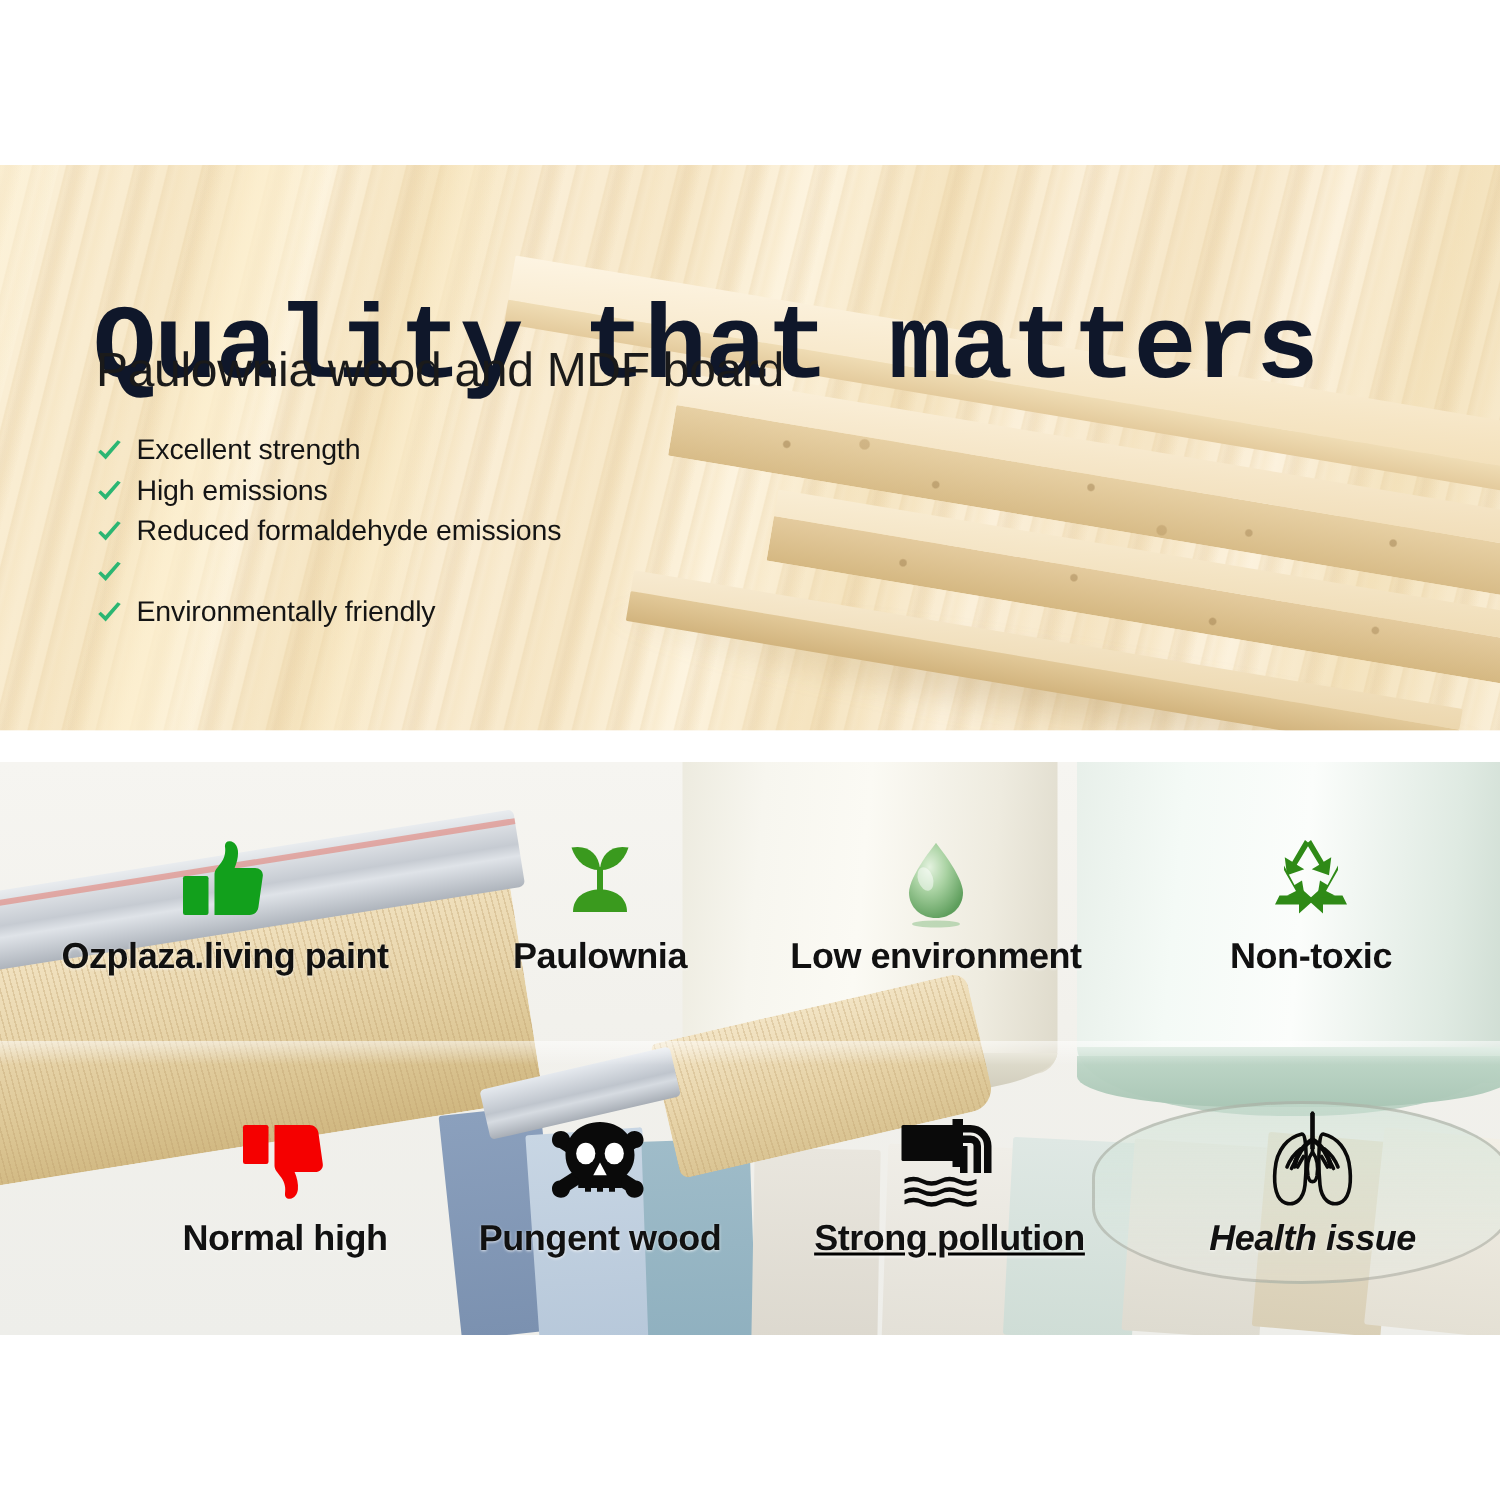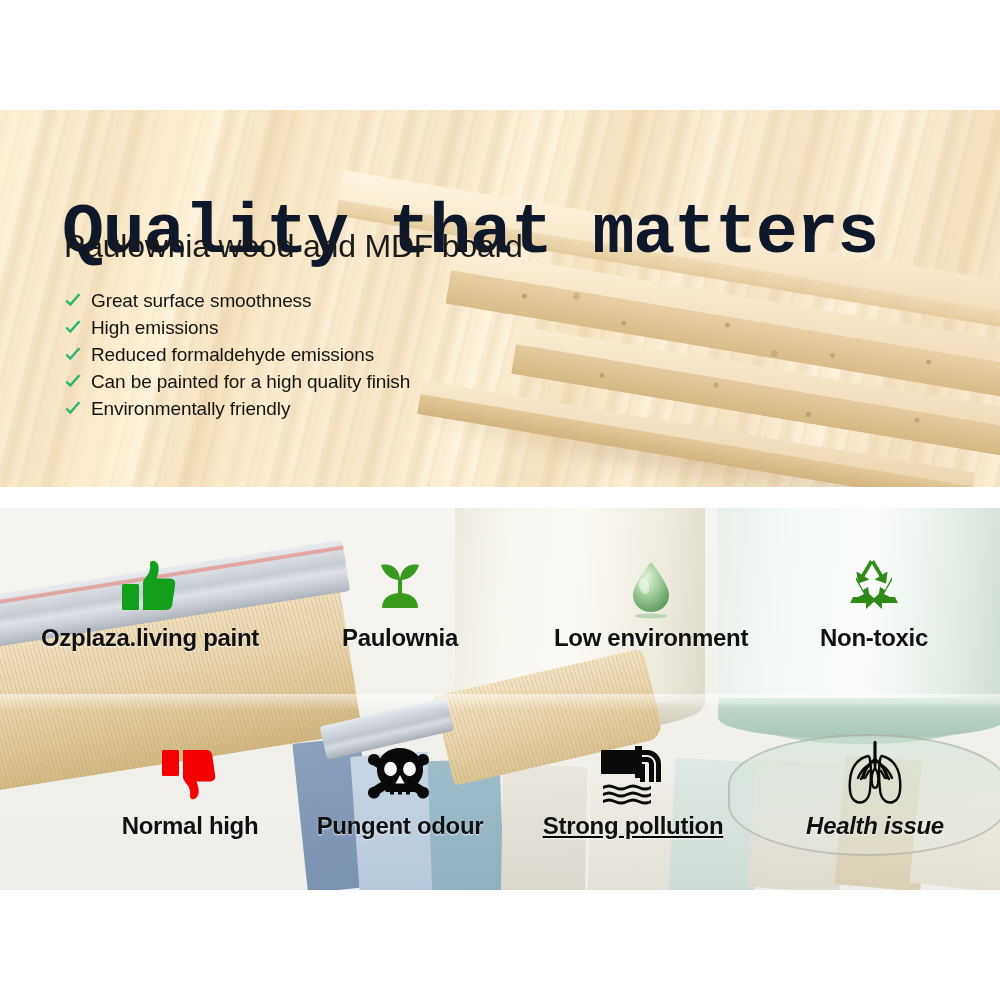--- a/index.html
+++ b/index.html
@@ -236,21 +236,21 @@
   .cell .ic{display:flex;align-items:flex-end;justify-content:center;height:82px;}
   .cell .lbl{
     margin-top:4px;font-size:24px;font-weight:bold;color:#111;
     white-space:nowrap;letter-spacing:-0.3px;
     text-shadow:0 1px 2px rgba(255,255,255,.75);
   }
   .r1{top:30px;}
   .r2{top:218px;}
   .c1{left:0;width:300px;}
   .c2{left:292px;width:216px;}
-  .c3{left:527px;width:248px;}
+  .c3{left:500px;width:248px;}
   .c4{left:748px;width:252px;justify-content:center;}
 
   .c1b{left:40px;width:300px;}
   .c2b{left:275px;width:250px;}
   .c3b{left:508px;width:250px;text-decoration:underline;}
   .c4b{left:750px;width:250px;font-style:italic;}
 </style>
 </head>
 <body>
 
@@ -286,39 +286,38 @@
   </div>
 
   <h1 class="headline">Quality that matters</h1>
   <div class="subhead">Paulownia wood and MDF board</div>
 
   <ul class="feature-list">
     <li>
       <svg class="tick" viewBox="0 0 24 24">
           <path d="M2 12.5 L8.6 19 L22 3.5 L19.2 2 L8.3 14.2 L4.2 10.4 Z" fill="#2bb673"></path>
         </svg>
-      <span>Great surface smoothness</span>
+      <span>Excellent strength</span>
     </li>
     <li>
       <svg class="tick" viewBox="0 0 24 24">
           <path d="M2 12.5 L8.6 19 L22 3.5 L19.2 2 L8.3 14.2 L4.2 10.4 Z" fill="#2bb673"></path>
         </svg>
       <span>High emissions</span>
     </li>
     <li>
       <svg class="tick" viewBox="0 0 24 24">
           <path d="M2 12.5 L8.6 19 L22 3.5 L19.2 2 L8.3 14.2 L4.2 10.4 Z" fill="#2bb673"></path>
         </svg>
       <span>Reduced formaldehyde emissions</span>
     </li>
     <li>
       <svg class="tick" viewBox="0 0 24 24">
           <path d="M2 12.5 L8.6 19 L22 3.5 L19.2 2 L8.3 14.2 L4.2 10.4 Z" fill="#2bb673"></path>
         </svg>
-      <span>Can be painted for a high quality finish</span>
     </li>
     <li>
       <svg class="tick" viewBox="0 0 24 24">
           <path d="M2 12.5 L8.6 19 L22 3.5 L19.2 2 L8.3 14.2 L4.2 10.4 Z" fill="#2bb673"></path>
         </svg>
       <span>Environmentally friendly</span>
     </li>
   </ul>
 
   <div class="divider"></div>
@@ -425,21 +424,21 @@
             <g fill="#0a0a0a">
               <path d="M10 10 C6 10 4 12.5 4 16 C4 19 6 21 9 21.3 L53 49.5 C53.7 52.5 56 54.5 59 54.5 C62.5 54.5 65 52 65 48.5 C65 45.5 63 43.3 60 43 L16 14.8 C15.3 11.9 13 10 10 10 Z"></path>
               <path d="M59 10 C62.5 10 65 12.5 65 16 C65 19 63 21 60 21.3 L16 49.5 C15.3 52.5 13 54.5 10 54.5 C6.5 54.5 4 52 4 48.5 C4 45.5 6 43.3 9 43 L53 14.8 C53.7 11.9 56 10 59 10 Z"></path>
               <path d="M36 4 C22.5 4 13 13.5 13 26 C13 33 16.5 38.5 21.5 41.8 L21.5 48 L26 48 L26 50.5 L30 50.5 L30 48 L34 48 L34 50.5 L38 50.5 L38 48 L42 48 L42 50.5 L46 50.5 L46 48 L50.5 48 L50.5 41.8 C55.5 38.5 59 33 59 26 C59 13.5 49.5 4 36 4 Z"></path>
             </g>
             <ellipse cx="26.5" cy="25" rx="6.4" ry="7.2" fill="#ffffff"></ellipse>
             <ellipse cx="45.5" cy="25" rx="6.4" ry="7.2" fill="#ffffff"></ellipse>
             <path d="M36 31 L31.5 39.5 L40.5 39.5 Z" fill="#ffffff"></path>
           </svg>
         </div>
-        <div class="lbl">Pungent odour</div>
+        <div class="lbl">Pungent wood</div>
       </div>
 
       <div class="cell r2 c3b">
         <div class="ic">
           <svg width="72" height="64" viewBox="0 0 72 64">
             <g fill="#0a0a0a">
               <rect x="4" y="6" width="36" height="24" rx="1"></rect>
               <rect x="38" y="2" width="7" height="32"></rect>
               <path d="M45 6 h5 a14 14 0 0 1 14 14 v18 h-5 V20 a9 9 0 0 0 -9 -9 h-5 z"></path>
               <path d="M45 13 h5 a7 7 0 0 1 7 7 v18 h-5 V20 a2 2 0 0 0 -2 -2 h-5 z"></path>

